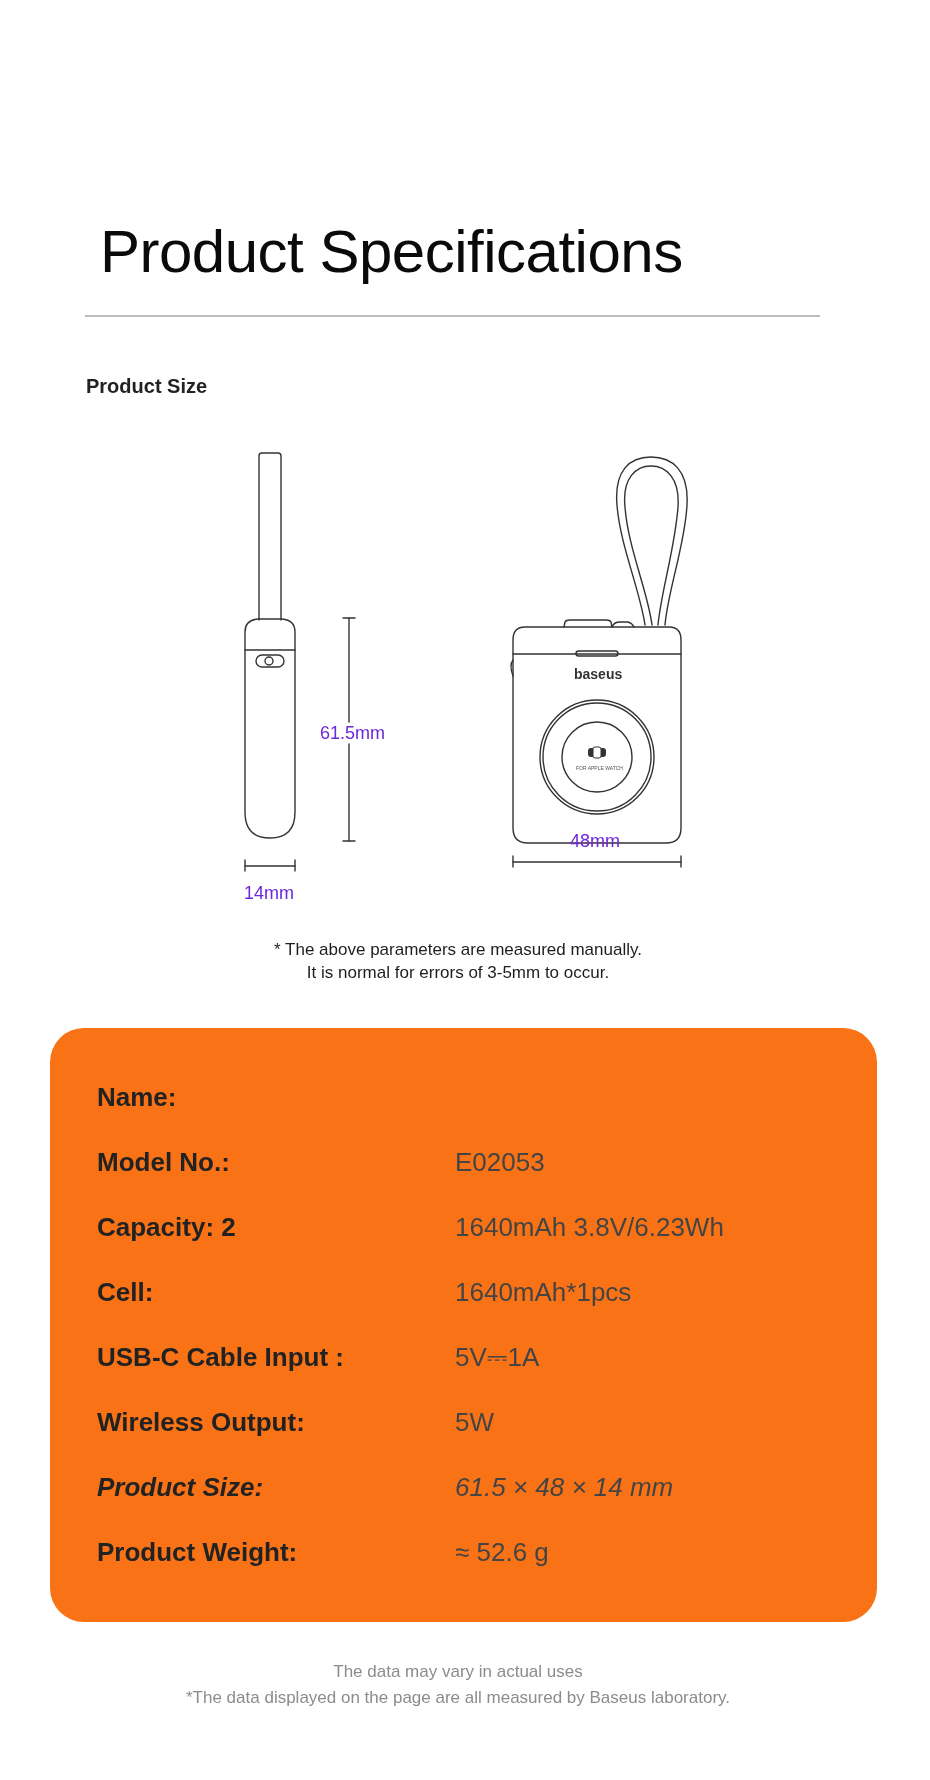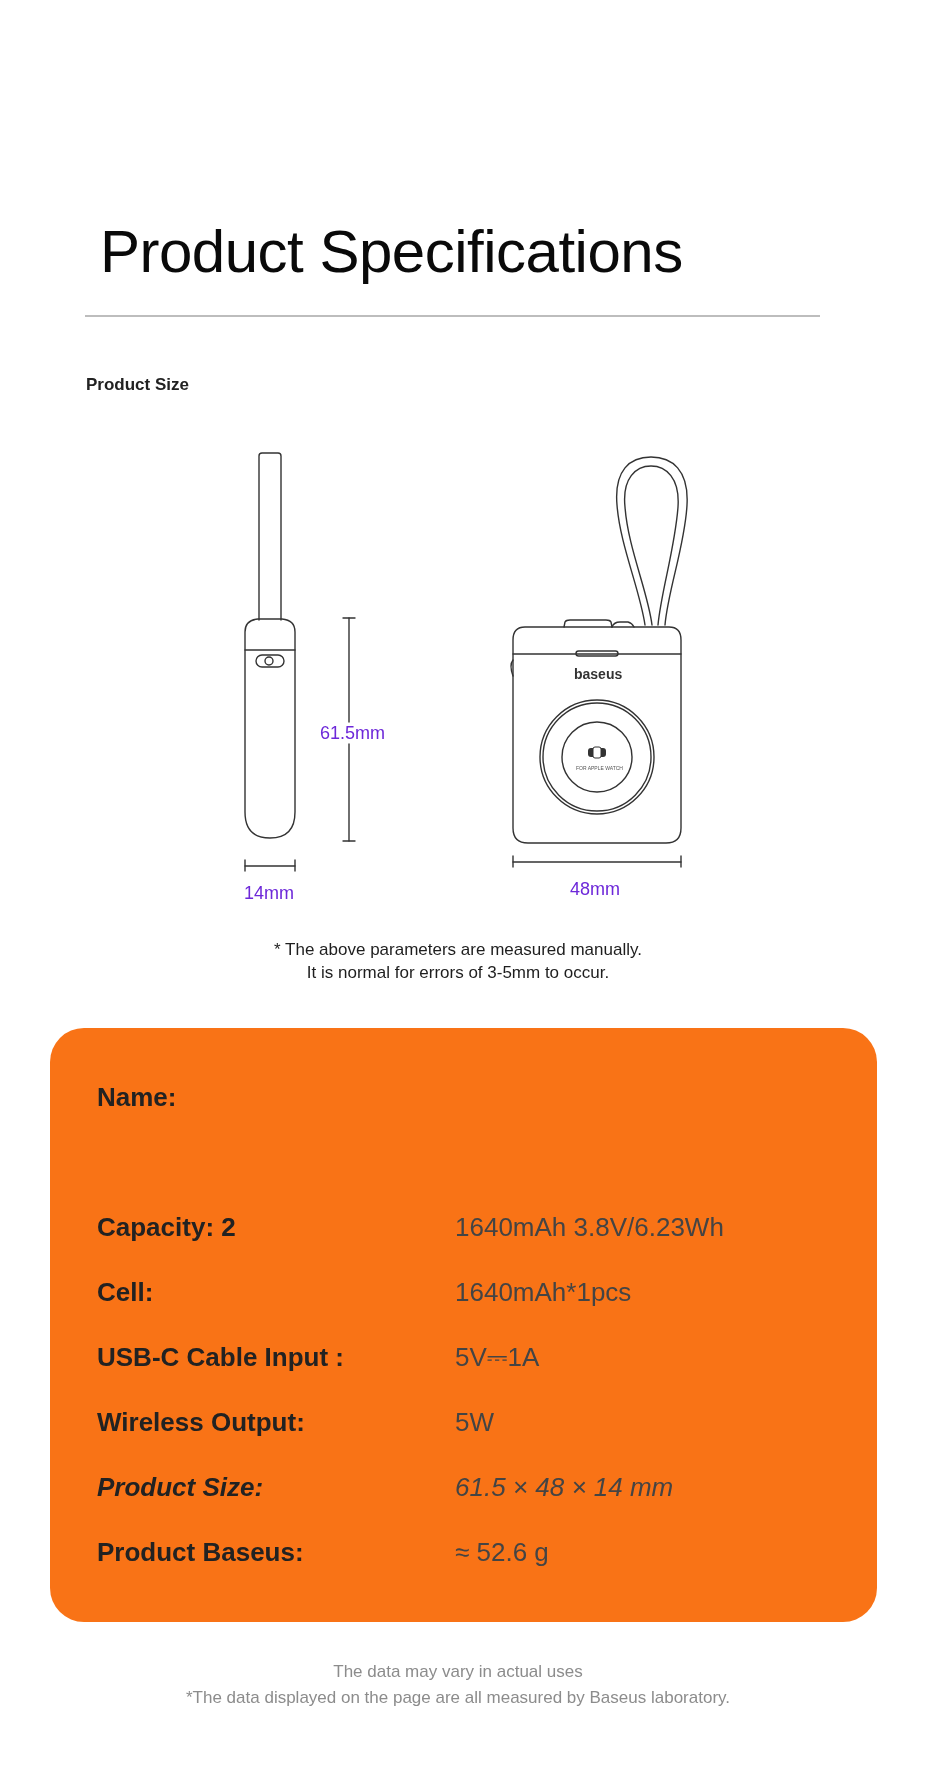--- a/index.html
+++ b/index.html
@@ -10,21 +10,21 @@
       position: absolute; left: 84px; top: 222px;
       font-size: 60px; font-weight: 400; letter-spacing: -0.5px; color: #0a0a0a;
       line-height: 1;
       margin-left: 16px;
     }
     .divider {
       position: absolute; left: 85px; top: 315px; width: 735px; height: 1.5px; background: #bdbdbd;
     }
     .section-title {
       position: absolute; left: 86px; top: 376px;
-      font-size: 17px; font-weight: 700; color: #222; line-height: 1;
+      font-size: 20px; font-weight: 700; color: #222; line-height: 1;
     }
 
     .diagram { position: absolute; left: 0; top: 0; width: 930px; height: 1000px; pointer-events: none; }
     .dim-label {
       position: absolute; font-size: 18px; color: #6d28d9; line-height: 1; white-space: nowrap;
     }
 
     .note {
       position: absolute; left: 0; width: 916px; top: 938px; text-align: center;
       font-size: 17px; color: #1e1e1e; line-height: 23px;
@@ -106,32 +106,36 @@
   </g>
 
   <g>
     <rect x="588" y="748" width="18" height="9" rx="3" fill="#333"></rect>
     <rect x="593" y="747" width="8" height="11" rx="2" fill="#fff" stroke="#333" stroke-width="1"></rect>
   </g>
 </svg>
 
 <div class="dim-label" style="left:320px; top:724px;">61.5mm</div>
 <div class="dim-label" style="left:244px; top:884px;text-align:center;">14mm</div>
-<div class="dim-label" style="left:570px; top:880px;">48mm</div>
+<div class="dim-label" style="left:570px; top:832px;">48mm</div>
 <div class="dim-label" style="left:574px; top:667px; font-size:14px; font-weight:700; color:#333;">baseus</div>
 <div class="dim-label" style="left:576px; top:766px; font-size:5px; color:#555;">FOR APPLE WATCH</div>
 
 <div class="note">
   <div>* The above parameters are measured manually.</div>
   <div>It is normal for errors of 3-5mm to occur.</div>
 </div>
 
 <section class="spec-card">
   <div class="spec-row" style="top:49px;">
     <span class="spec-label">Name:</span>
+  </div>
+  <div class="spec-row" style="top:114px;">
+    <span class="spec-label">Model No.:</span>
+    <span class="spec-value">E02053</span>
   </div>
   <div class="spec-row" style="top:179px;">
     <span class="spec-label">Capacity: 2</span>
     <span class="spec-value">1640mAh 3.8V/6.23Wh</span>
   </div>
   <div class="spec-row" style="top:244px;">
     <span class="spec-label">Cell:</span>
     <span class="spec-value">1640mAh*1pcs</span>
   </div>
   <div class="spec-row" style="top:309px;">
@@ -140,21 +144,21 @@
   </div>
   <div class="spec-row" style="top:374px;">
     <span class="spec-label">Wireless Output:</span>
     <span class="spec-value">5W</span>
   </div>
   <div class="spec-row" style="top:439px;font-style:italic;">
     <span class="spec-label">Product Size:</span>
     <span class="spec-value">61.5 × 48 × 14 mm</span>
   </div>
   <div class="spec-row" style="top:504px;">
-    <span class="spec-label">Product Baseus:</span>
+    <span class="spec-label">Product Weight:</span>
     <span class="spec-value">≈ 52.6 g</span>
   </div>
 </section>
 
 <div class="footer">
   <div>The data may vary in actual uses</div>
   <div>*The data displayed on the page are all measured by Baseus laboratory.</div>
 </div>
 
 </body></html>

